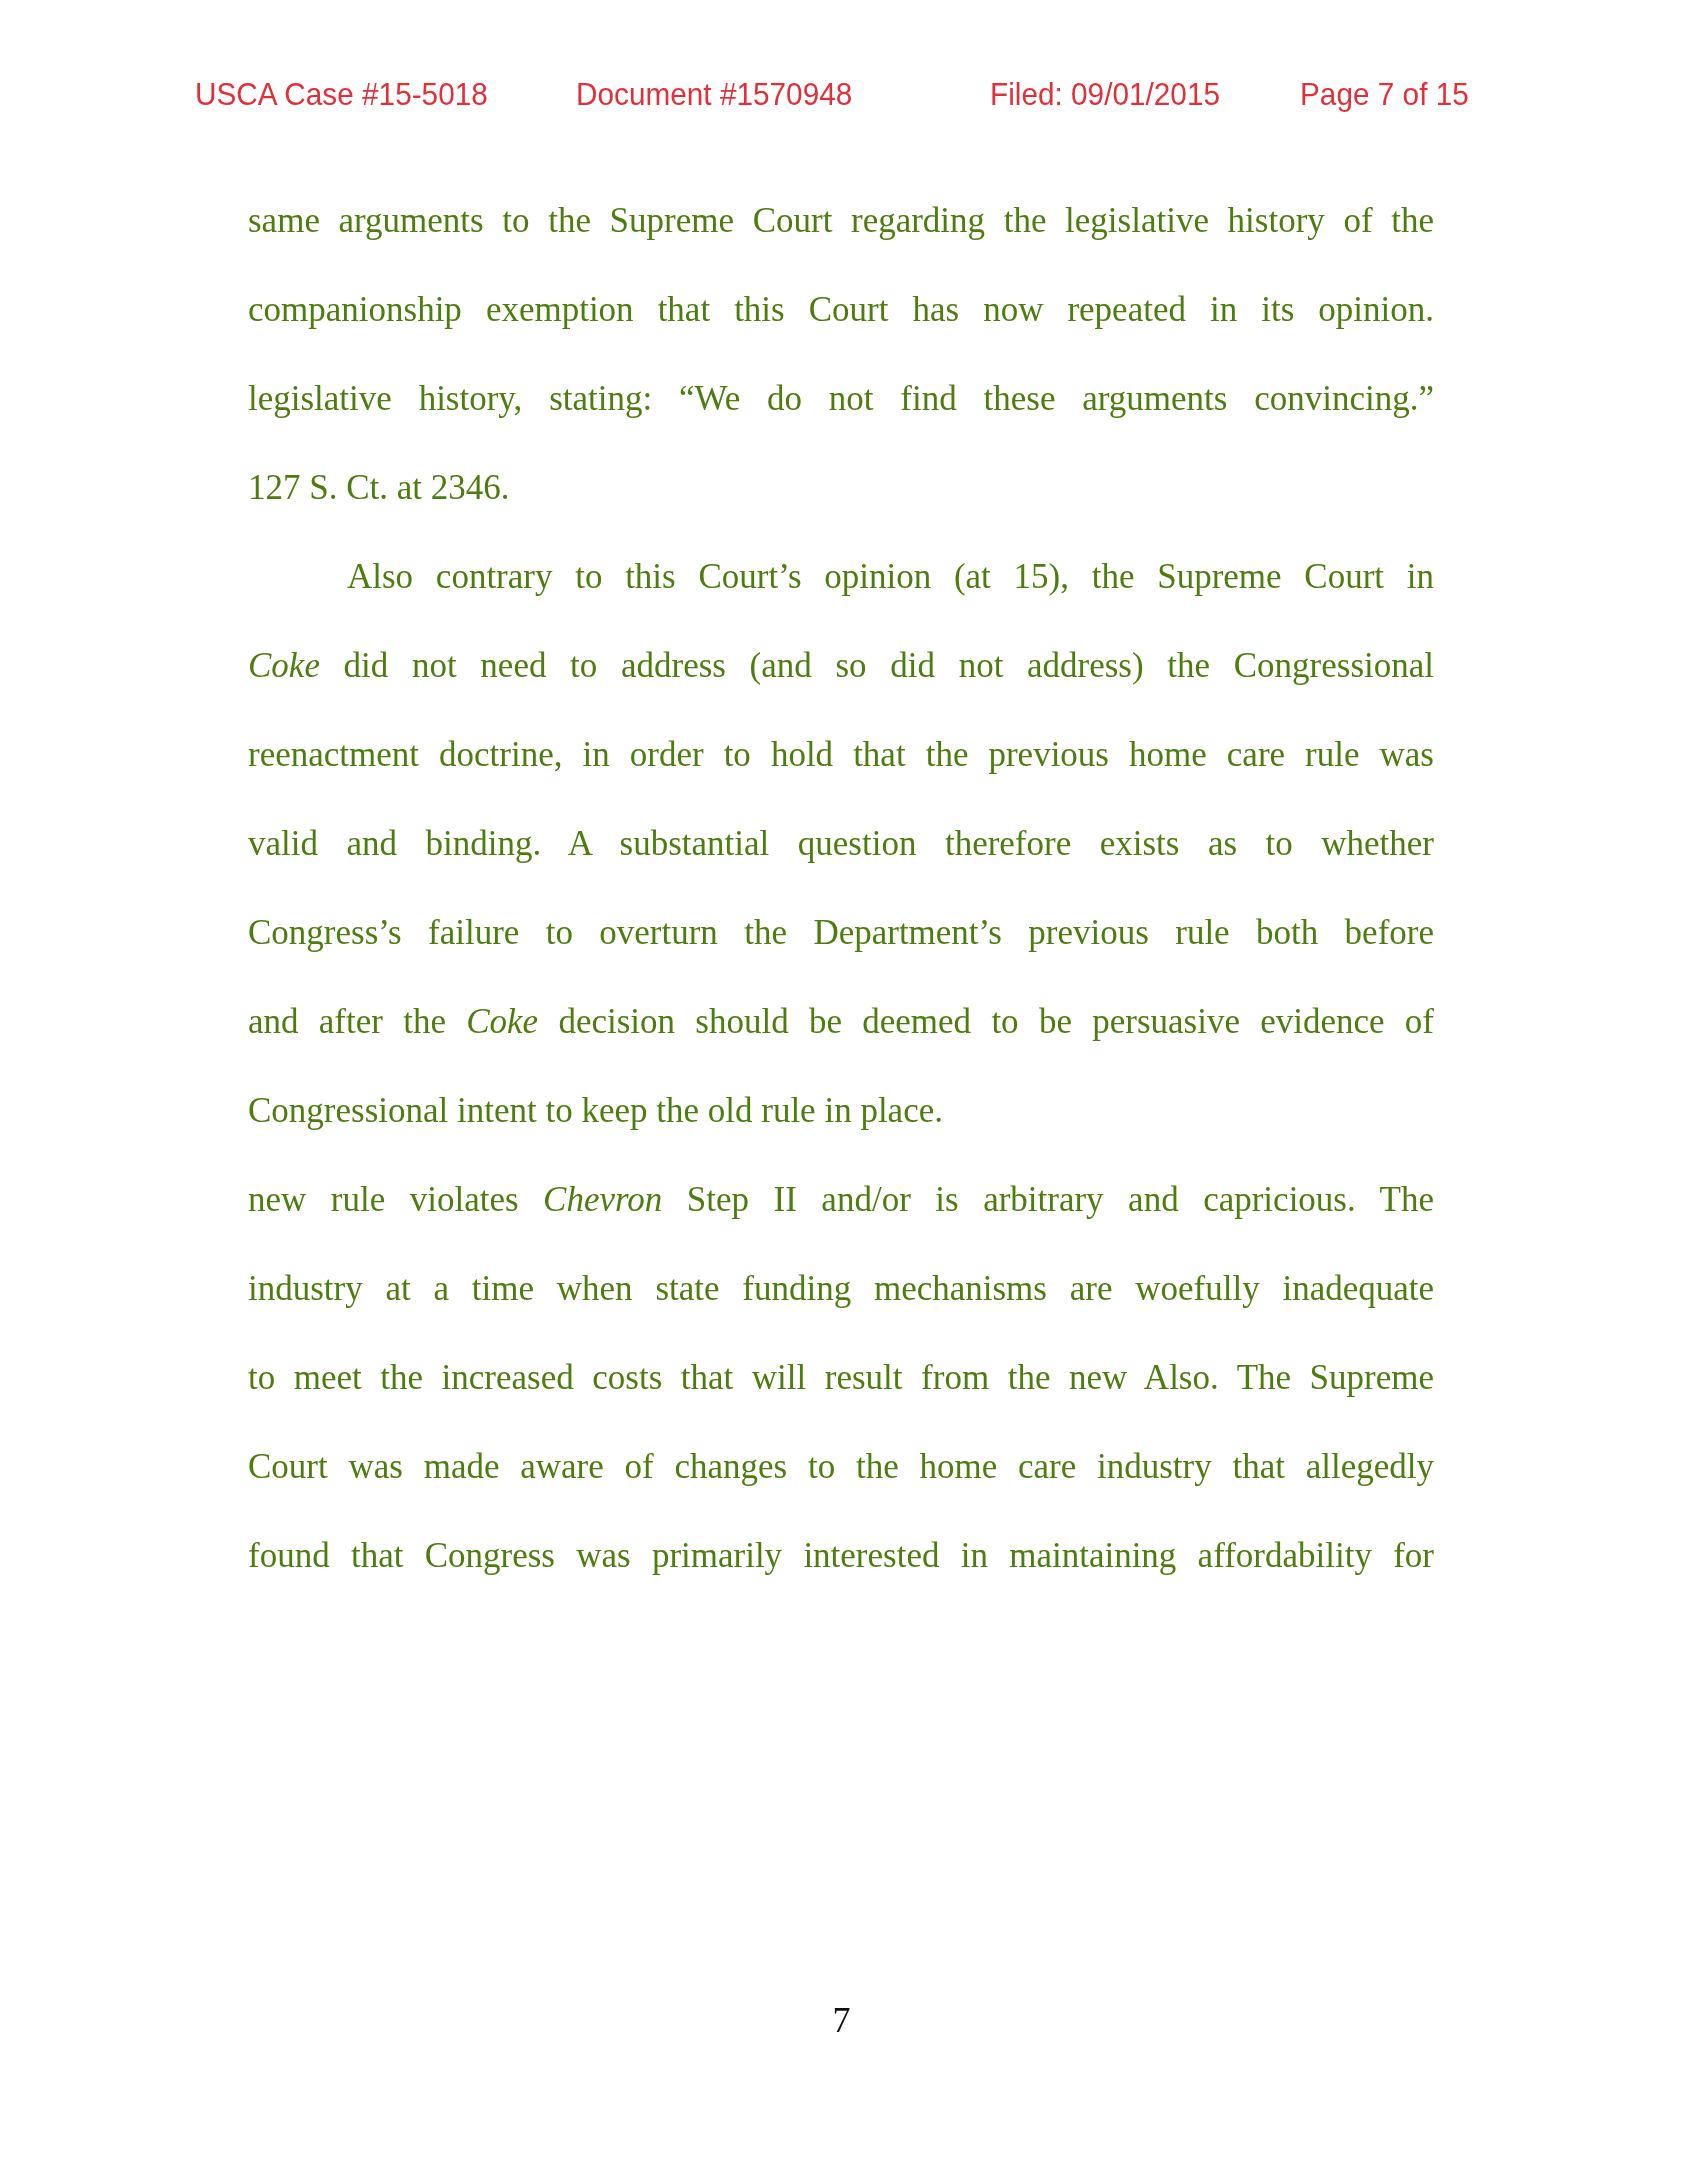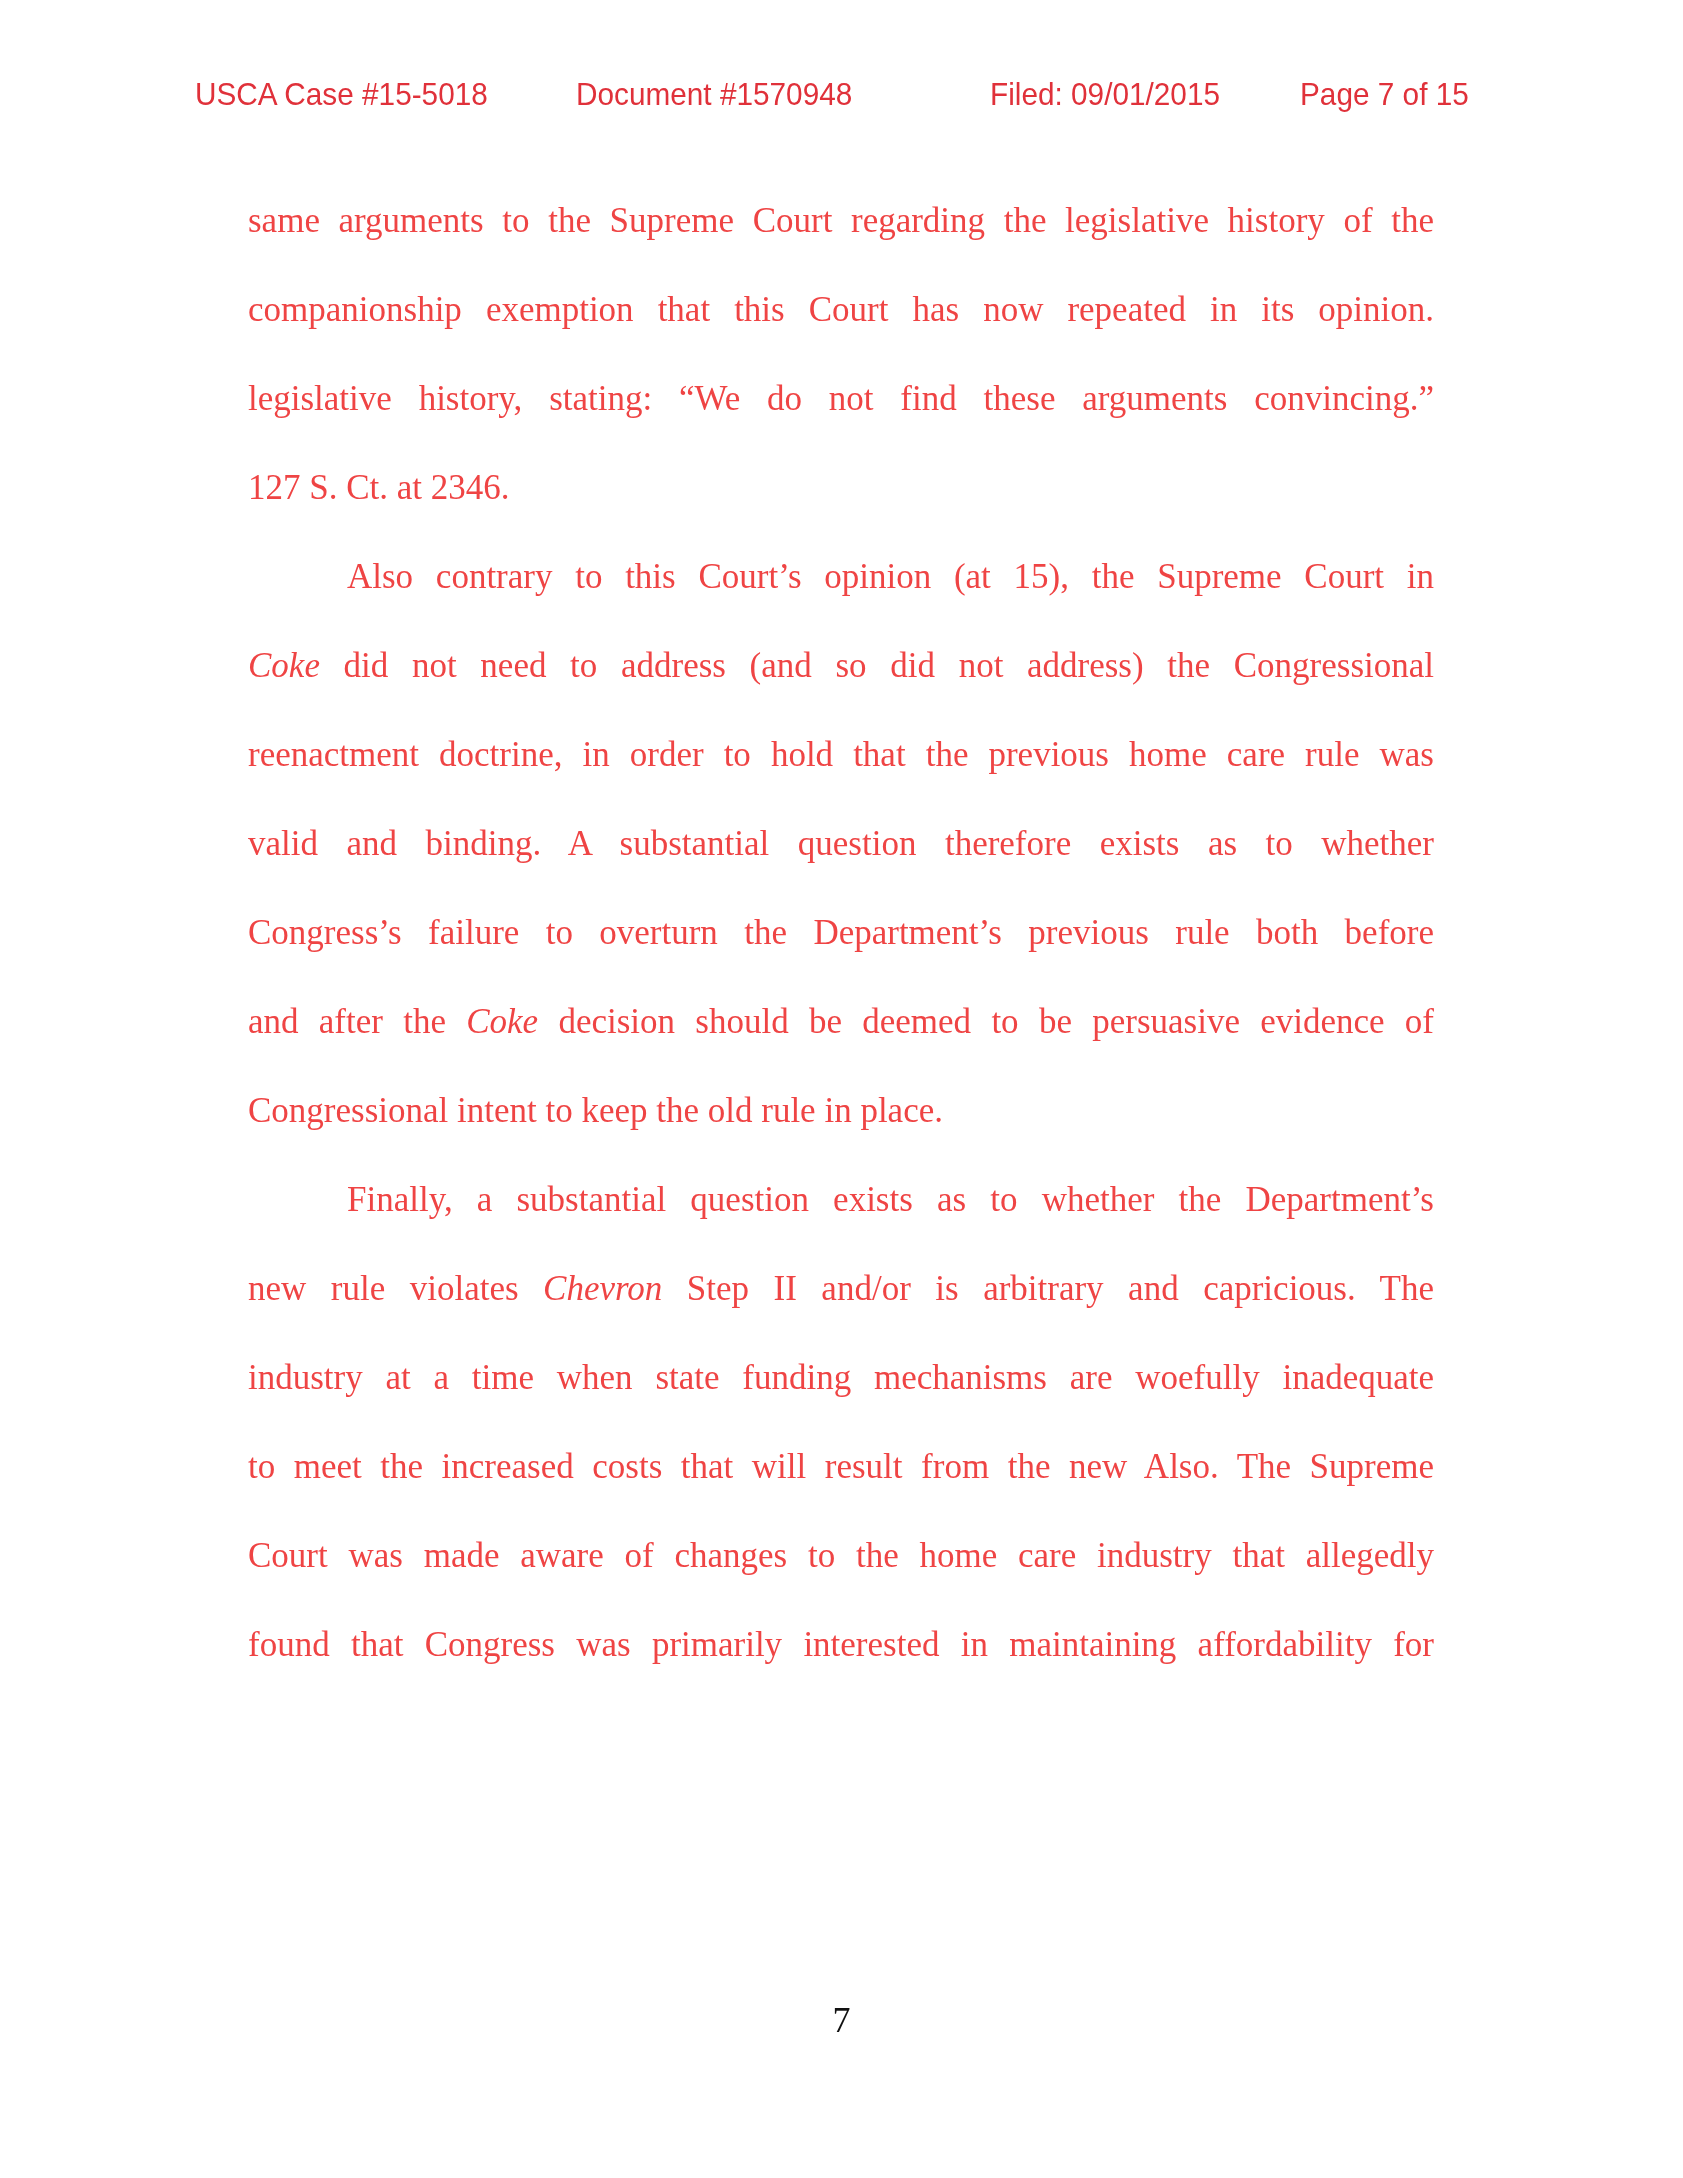--- a/index.html
+++ b/index.html
@@ -37,21 +37,21 @@
   #hdr-filed { left: 990px; }
   #hdr-page { left: 1300px; }
 
   .body {
     position: absolute;
     left: 248px;
     top: 176px;
     width: 1186px;
     font-family: "Liberation Serif", serif;
     font-size: 35px;
-    color: #ef4444;
+    color: #4d7c0f;
   }
   .line {
     height: 89px;
     line-height: 89px;
     text-align: justify;
     text-align-last: justify;
     overflow: visible;
   }
   .line.last {
     text-align: right;
@@ -93,21 +93,20 @@
     <div class="line last"><span>127 S. Ct. at 2346.</span></div>
 
     <div class="line indent"><span>Also contrary to this Court’s opinion (at 15), the Supreme Court in</span></div>
     <div class="line"><span class="it">Coke</span><span> did not need to address (and so did not address) the Congressional</span></div>
     <div class="line"><span>reenactment doctrine, in order to hold that the previous home care rule was</span></div>
     <div class="line"><span>valid and binding. A substantial question therefore exists as to whether</span></div>
     <div class="line"><span>Congress’s failure to overturn the Department’s previous rule both before</span></div>
     <div class="line"><span>and after the </span><span class="it">Coke</span><span> decision should be deemed to be persuasive evidence of</span></div>
     <div class="line last"><span>Congressional intent to keep the old rule in place.</span></div>
 
-    <div class="line indent"><span>Finally, a substantial question exists as to whether the Department’s</span></div>
     <div class="line"><span>new rule violates </span><span class="it">Chevron</span><span> Step II and/or is arbitrary and capricious.  The</span></div>
     <div class="line"><span>industry at a time when state funding mechanisms are woefully inadequate</span></div>
     <div class="line"><span>to meet the increased costs that will result from the new Also.  The Supreme</span></div>
     <div class="line"><span>Court was made aware of changes to the home care industry that allegedly</span></div>
     <div class="line"><span>found that Congress was primarily interested in maintaining affordability for</span></div>
 
   </div>
 
   <div class="page-number">7</div>
 

